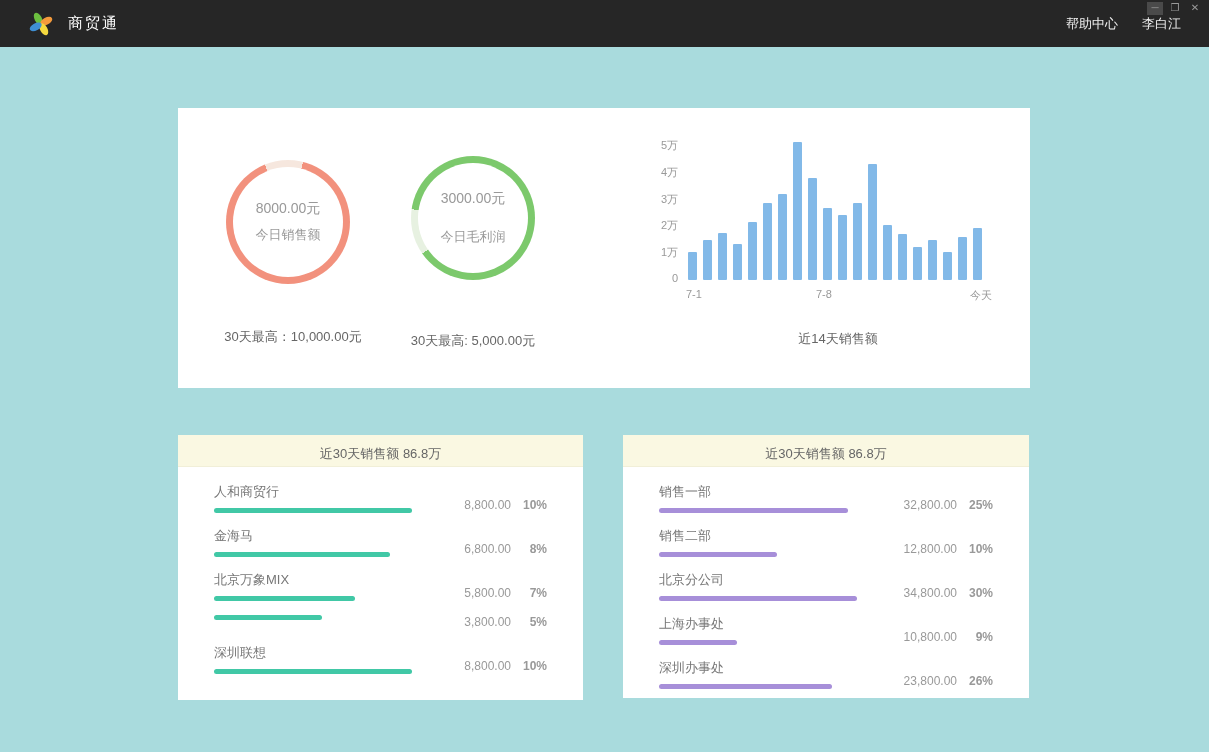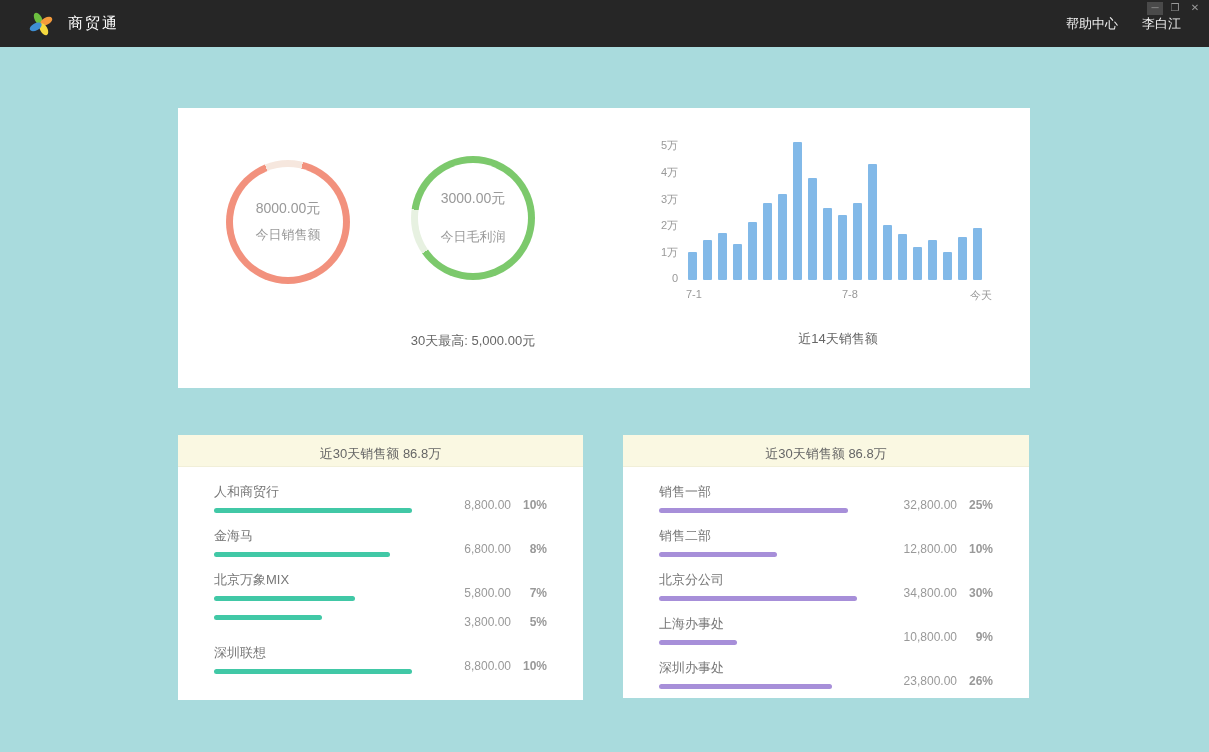--- a/index.html
+++ b/index.html
@@ -61,21 +61,21 @@
     justify-content:space-between; align-items:flex-end;
     font-size:11px; color:#999; margin-right:10px; padding-bottom:0;
   }
   .plot { width:300px; }
   .bars {
     height:138px; margin-top:4px; display:flex; align-items:flex-end; gap:6px;
   }
   .bar { width:9px; border-radius:1px; }
   .x-axis { position:relative; height:22px; margin-top:8px; font-size:11px; color:#999; }
   .x-axis .t0 { position:absolute; left:-2px; }
-  .x-axis .t1 { position:absolute; left:calc(46% - 10px);margin-left:26px; }
+  .x-axis .t1 { position:absolute; left:calc(46% - 10px); }
   .x-axis .t2 { position:absolute; right:-4px; }
   .chart-caption {
     margin-left:40px; width:300px; text-align:center;
     font-size:13px; color:#666; margin-top:20px;
   }
 
   
   .card-header {
     height:32px; line-height:38px; text-align:center;
     background:#faf8e2; border-bottom:1px solid #f1efd8;
@@ -119,20 +119,21 @@
 </div>
 
 <section class="card card-main">
 
   <div class="donut-block" style="left:48px; top:52px;">
     <div class="donut" id="donut-sales" style="background: conic-gradient(from 338deg, rgb(246, 231, 222) 0deg, rgb(246, 231, 222) 10%, rgb(242, 145, 125) 10%, rgb(242, 145, 125) 100%);">
       <div class="donut-value">8000.00元</div>
       <div class="donut-label">今日销售额</div>
     </div>
   </div>
+  <div class="footnote" style="left:0; top:220px;">30天最高：10,000.00元</div>
 
   <div class="donut-block" style="left:233px; top:48px;">
     <div class="donut" id="donut-profit" style="background: conic-gradient(from 235deg, rgb(231, 241, 225) 0deg, rgb(231, 241, 225) 12%, rgb(124, 201, 108) 12%, rgb(124, 201, 108) 100%); gap: 12px;">
       <div class="donut-value">3000.00元</div>
       <div class="donut-label">今日毛利润</div>
     </div>
   </div>
   <div class="footnote" style="left:180px; top:224px;">30天最高: 5,000.00元</div>
 
   <div class="chart">

